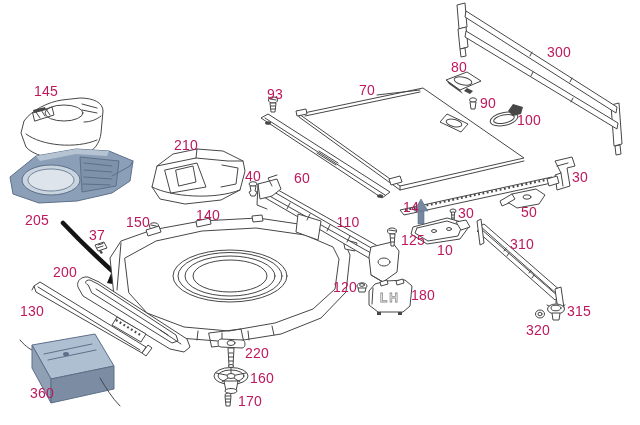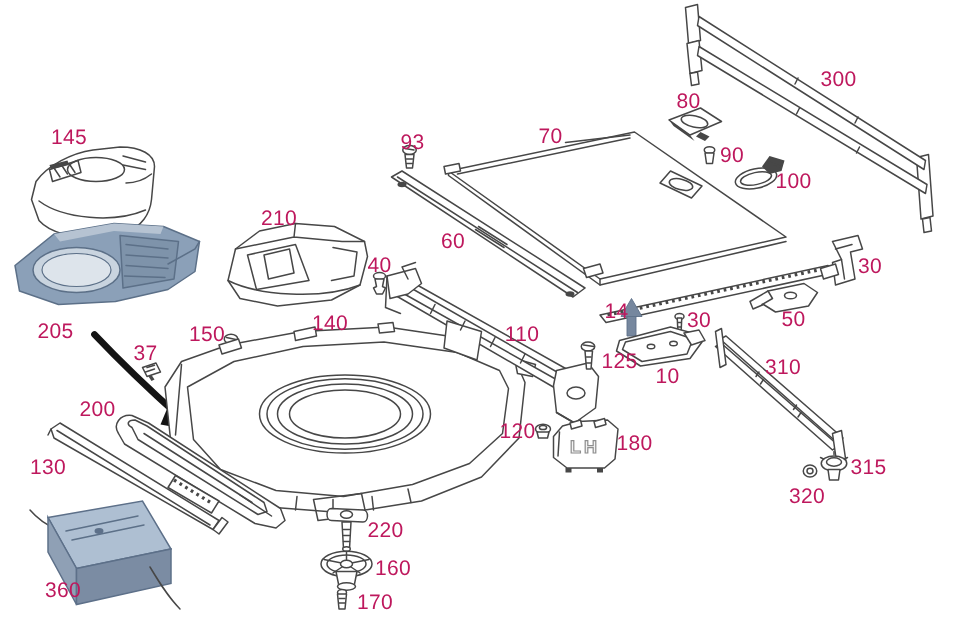--- a/index.html
+++ b/index.html
@@ -293,38 +293,38 @@
     </g>
 
   </svg>
 
   <div class="callout-layer">
       <div class="part-label" style="left: 46px; top: 91px;">145</div>
       <div class="part-label" style="left: 37px; top: 220px;">205</div>
       <div class="part-label" style="left: 186px; top: 145px;">210</div>
       <div class="part-label" style="left: 275px; top: 94px;">93</div>
       <div class="part-label" style="left: 367px; top: 90px;">70</div>
-      <div class="part-label" style="left: 302px; top: 160px;">60</div>
+      <div class="part-label" style="left: 302px; top: 178px;">60</div>
       <div class="part-label" style="left: 253px; top: 176px;">40</div>
       <div class="part-label" style="left: 459px; top: 67px;">80</div>
       <div class="part-label" style="left: 488px; top: 103px;">90</div>
       <div class="part-label" style="left: 529px; top: 120px;">100</div>
       <div class="part-label" style="left: 559px; top: 52px;">300</div>
       <div class="part-label" style="left: 580px; top: 177px;">30</div>
       <div class="part-label" style="left: 529px; top: 212px;">50</div>
       <div class="part-label" style="left: 411px; top: 207px;">14</div>
       <div class="part-label" style="left: 466px; top: 213px;">30</div>
       <div class="part-label" style="left: 445px; top: 250px;">10</div>
       <div class="part-label" style="left: 348px; top: 222px;">110</div>
       <div class="part-label" style="left: 406px; top: 240px; padding-left: 14px;">125</div>
       <div class="part-label" style="left: 522px; top: 244px;">310</div>
       <div class="part-label" style="left: 579px; top: 311px;">315</div>
       <div class="part-label" style="left: 538px; top: 330px;">320</div>
       <div class="part-label" style="left: 138px; top: 222px;">150</div>
-      <div class="part-label" style="left: 220px; top: 215px;">140</div>
+      <div class="part-label" style="left: 208px; top: 215px;">140</div>
       <div class="part-label" style="left: 97px; top: 235px;">37</div>
       <div class="part-label" style="left: 65px; top: 272px;">200</div>
       <div class="part-label" style="left: 32px; top: 311px;">130</div>
       <div class="part-label" style="left: 345px; top: 287px;">120</div>
       <div class="part-label" style="left: 423px; top: 295px;">180</div>
       <div class="part-label" style="left: 42px; top: 393px;">360</div>
       <div class="part-label" style="left: 257px; top: 353px;">220</div>
       <div class="part-label" style="left: 262px; top: 378px;">160</div>
       <div class="part-label" style="left: 250px; top: 401px;">170</div>
     </div>

